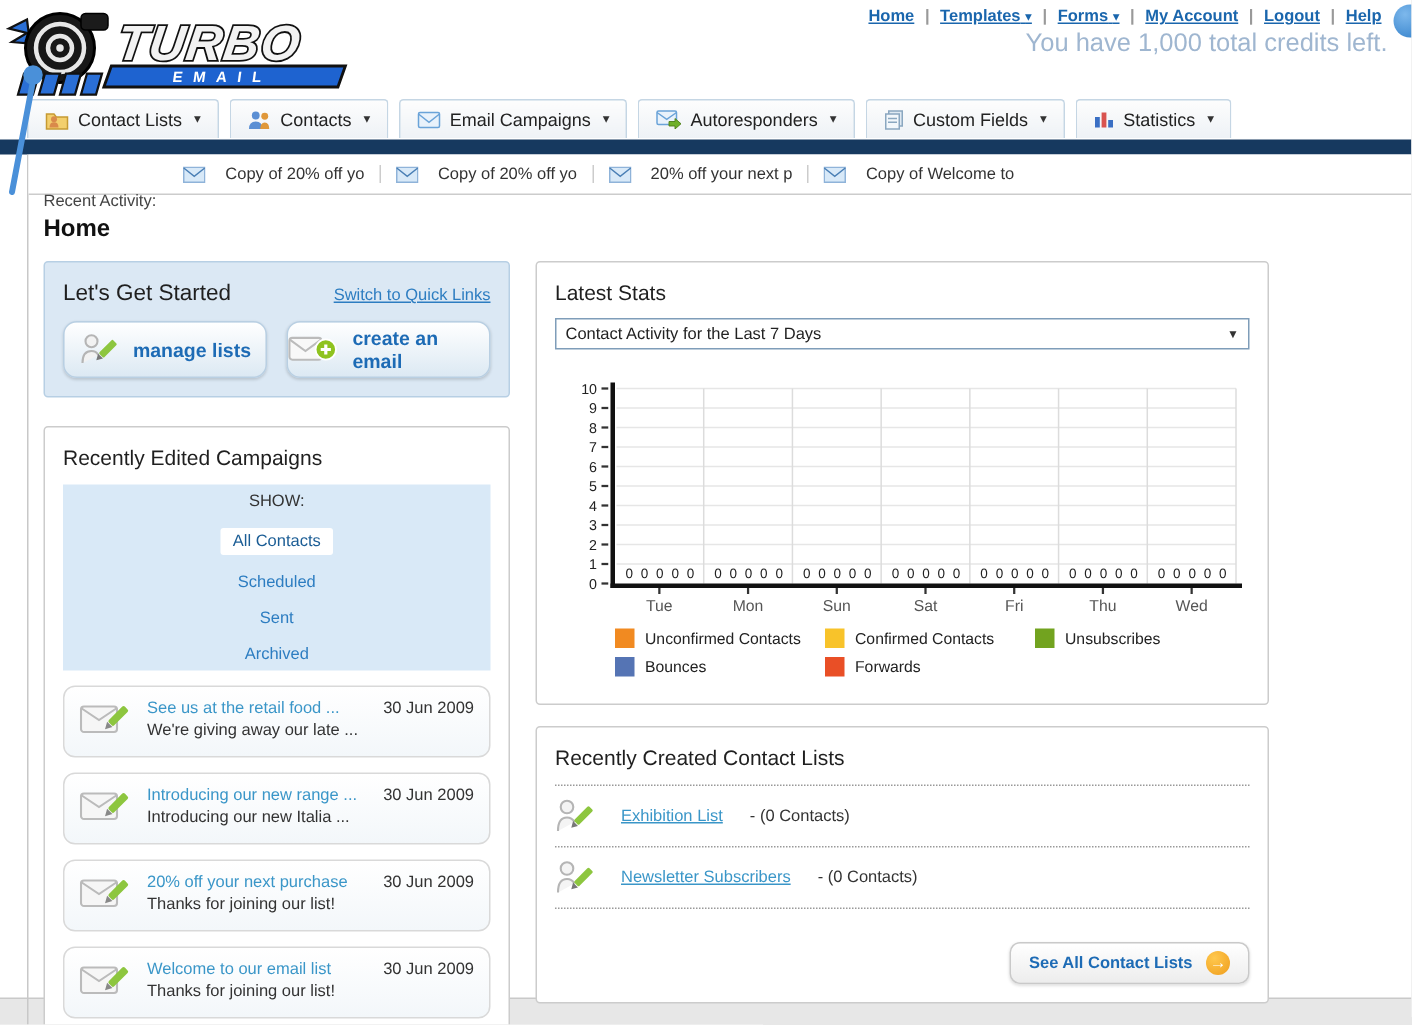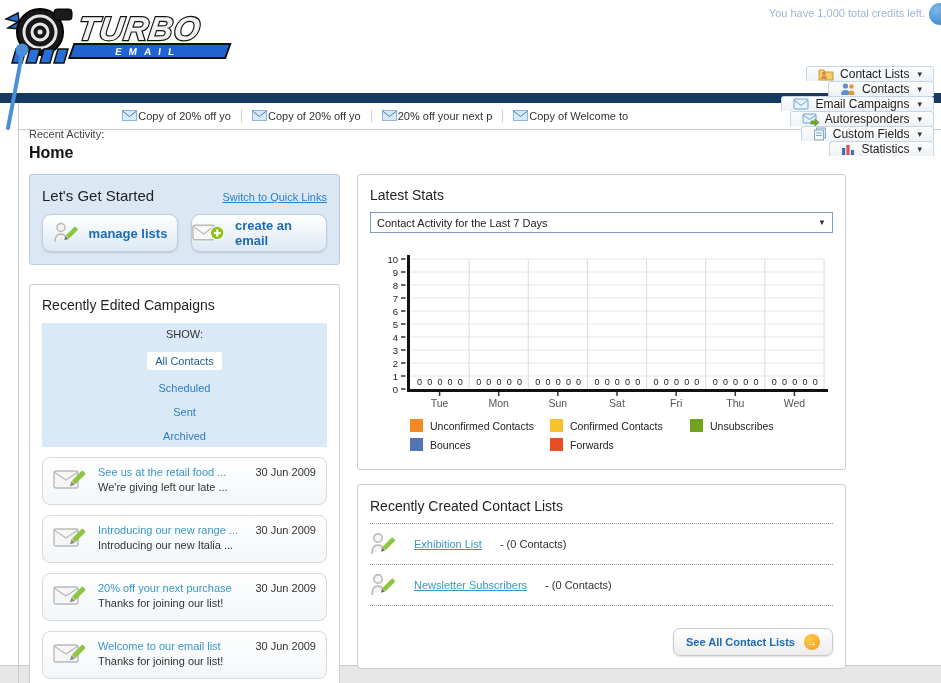--- a/index.html
+++ b/index.html
@@ -11,36 +11,36 @@
   .top-header { position:relative; height:66px; background:#fff; }
   .logo-wrap { position:absolute; left:4px; top:3px; }
   .pin-decor { position:absolute; left:2px; top:42px; z-index:3; }
   .help-bubble { position:absolute; right:-10px; top:3px; width:22px; height:22px; border-radius:50%;
                  background:radial-gradient(circle at 35% 30%, #7db8ec, #2f7ec9); }
   .top-right { position:absolute; right:16px; top:5px; text-align:right; }
   .top-links { font-size:11px; font-weight:bold; color:#999; }
   .top-links a { color:#1a66ad; text-decoration:underline; margin:0 4px; cursor:pointer; }
   .top-links .caret { color:#1a66ad; font-size:9px; }
   .status-1 { margin-top:5px; font-size:11px; color:#8aa3bf; }
-  .status-2 { margin-top:2px; font-size:11px; color:#9fb6d0; }
-
-  
-  .tabs-row { display:flex; align-items:flex-end; padding-left:18px; height:27px; background:#fff;flex-direction:column; }
+  .status-2 { margin-top:2px; font-size:17px; color:#9fb6d0; }
+
+  
+  .tabs-row { display:flex; padding-left:18px; height:27px; background:#fff; }
   .nav-tab { display:flex; align-items:center; gap:6px; height:26px; padding:0 11px; margin-right:7px;
              background:linear-gradient(#fdfdfd,#eef2f6); border:1px solid #c5d6e4; border-bottom:none;
              border-radius:3px 3px 0 0; font-size:12px; color:#222; cursor:pointer; white-space:nowrap; }
   .nav-tab .caret { font-size:9px; color:#333; margin-left:2px; }
   .navy-bar { height:10px; background:#16395f; }
 
   
   .frame { margin-left:18px; border-left:1px solid #c8c8c8; min-height:560px; }
   .activity-bar { display:flex; align-items:center; height:27px; padding-left:10px; border-bottom:1px solid #ccc;
                   font-size:11px; color:#444; background:#fff; }
   .activity-label { margin-right:16px; color:#444;margin-top:36px; }
-  .activity-item { display:flex; align-items:flex-start; gap:1px; color:#333; padding:0 10px 0 2px; margin-right:8px;
+  .activity-item { display:flex; align-items:flex-end; gap:13px; color:#333; padding:0 10px 0 2px; margin-right:8px;
                    border-right:1px solid #ccc; cursor:pointer; }
   .activity-item:last-child { border-right:none; }
 
   
   .main { padding:10px 0 0 10px; }
   .page-title { font-size:16px; font-weight:bold; color:#111; margin:4px 0 12px 0; }
   .cols { display:flex; gap:17px; }
   .col-left { width:311px; }
   .col-right { width:489px; }
 
@@ -126,20 +126,28 @@
 
           <g fill="#2a6fd6" stroke="#111" stroke-width="1.5">
             <polygon points="12,46 22,46 18,60 8,60"></polygon>
             <polygon points="26,46 36,46 32,60 22,60"></polygon>
             <polygon points="40,46 50,46 46,60 36,60"></polygon>
             <polygon points="54,46 64,46 60,60 50,60"></polygon>
           </g>
         </svg>
       </div>
       <div class="top-right">
+        <div class="top-links">
+          <a>Home</a> |
+          <a><span>Templates</span> <span class="caret">▾</span></a> |
+          <a><span>Forms</span> <span class="caret">▾</span></a> |
+          <a>My Account</a> |
+          <a>Logout</a> |
+          <a>Help</a>
+        </div>
         <div class="status-2">You have 1,000 total credits left.</div>
       </div>
       <div class="help-bubble"></div>
     </div>
 
     <div class="pin-decor">
       <svg width="30" height="88" viewBox="0 0 30 88">
         <line x1="20" y1="12" x2="6" y2="86" stroke="#4a90d9" stroke-width="4" stroke-linecap="round"></line>
         <circle cx="20" cy="8" r="6.5" fill="#4a90d9"></circle>
       </svg>
@@ -288,21 +296,21 @@
                 <svg width="36" height="28" viewBox="0 0 36 28">
                   <rect x="1" y="5" width="24" height="17" rx="2" fill="#f6f6f6" stroke="#bbb" stroke-width="1.4"></rect>
                   <path d="M1 6 L13 14 L25 6" fill="none" stroke="#bbb" stroke-width="1.4"></path>
                   <g transform="rotate(45 24 13)">
                       <rect x="21.6" y="3" width="5" height="15" rx="1.2" fill="#8dc63f"></rect>
                       <polygon points="21.6,18.5 26.6,18.5 24.1,23" fill="#888"></polygon>
                     </g>
                 </svg>
                 <div class="camp-main">
                   <div class="camp-title">See us at the retail food ...</div>
-                  <div class="camp-sub">We're giving left our late ...</div>
+                  <div class="camp-sub">We're giving away our late ...</div>
                 </div>
                 <div class="camp-date">30 Jun 2009</div>
               </div>
 
               <div class="camp-card">
                 <svg width="36" height="28" viewBox="0 0 36 28">
                   <rect x="1" y="5" width="24" height="17" rx="2" fill="#f6f6f6" stroke="#bbb" stroke-width="1.4"></rect>
                   <path d="M1 6 L13 14 L25 6" fill="none" stroke="#bbb" stroke-width="1.4"></path>
                   <g transform="rotate(45 24 13)">
                       <rect x="21.6" y="3" width="5" height="15" rx="1.2" fill="#8dc63f"></rect>

